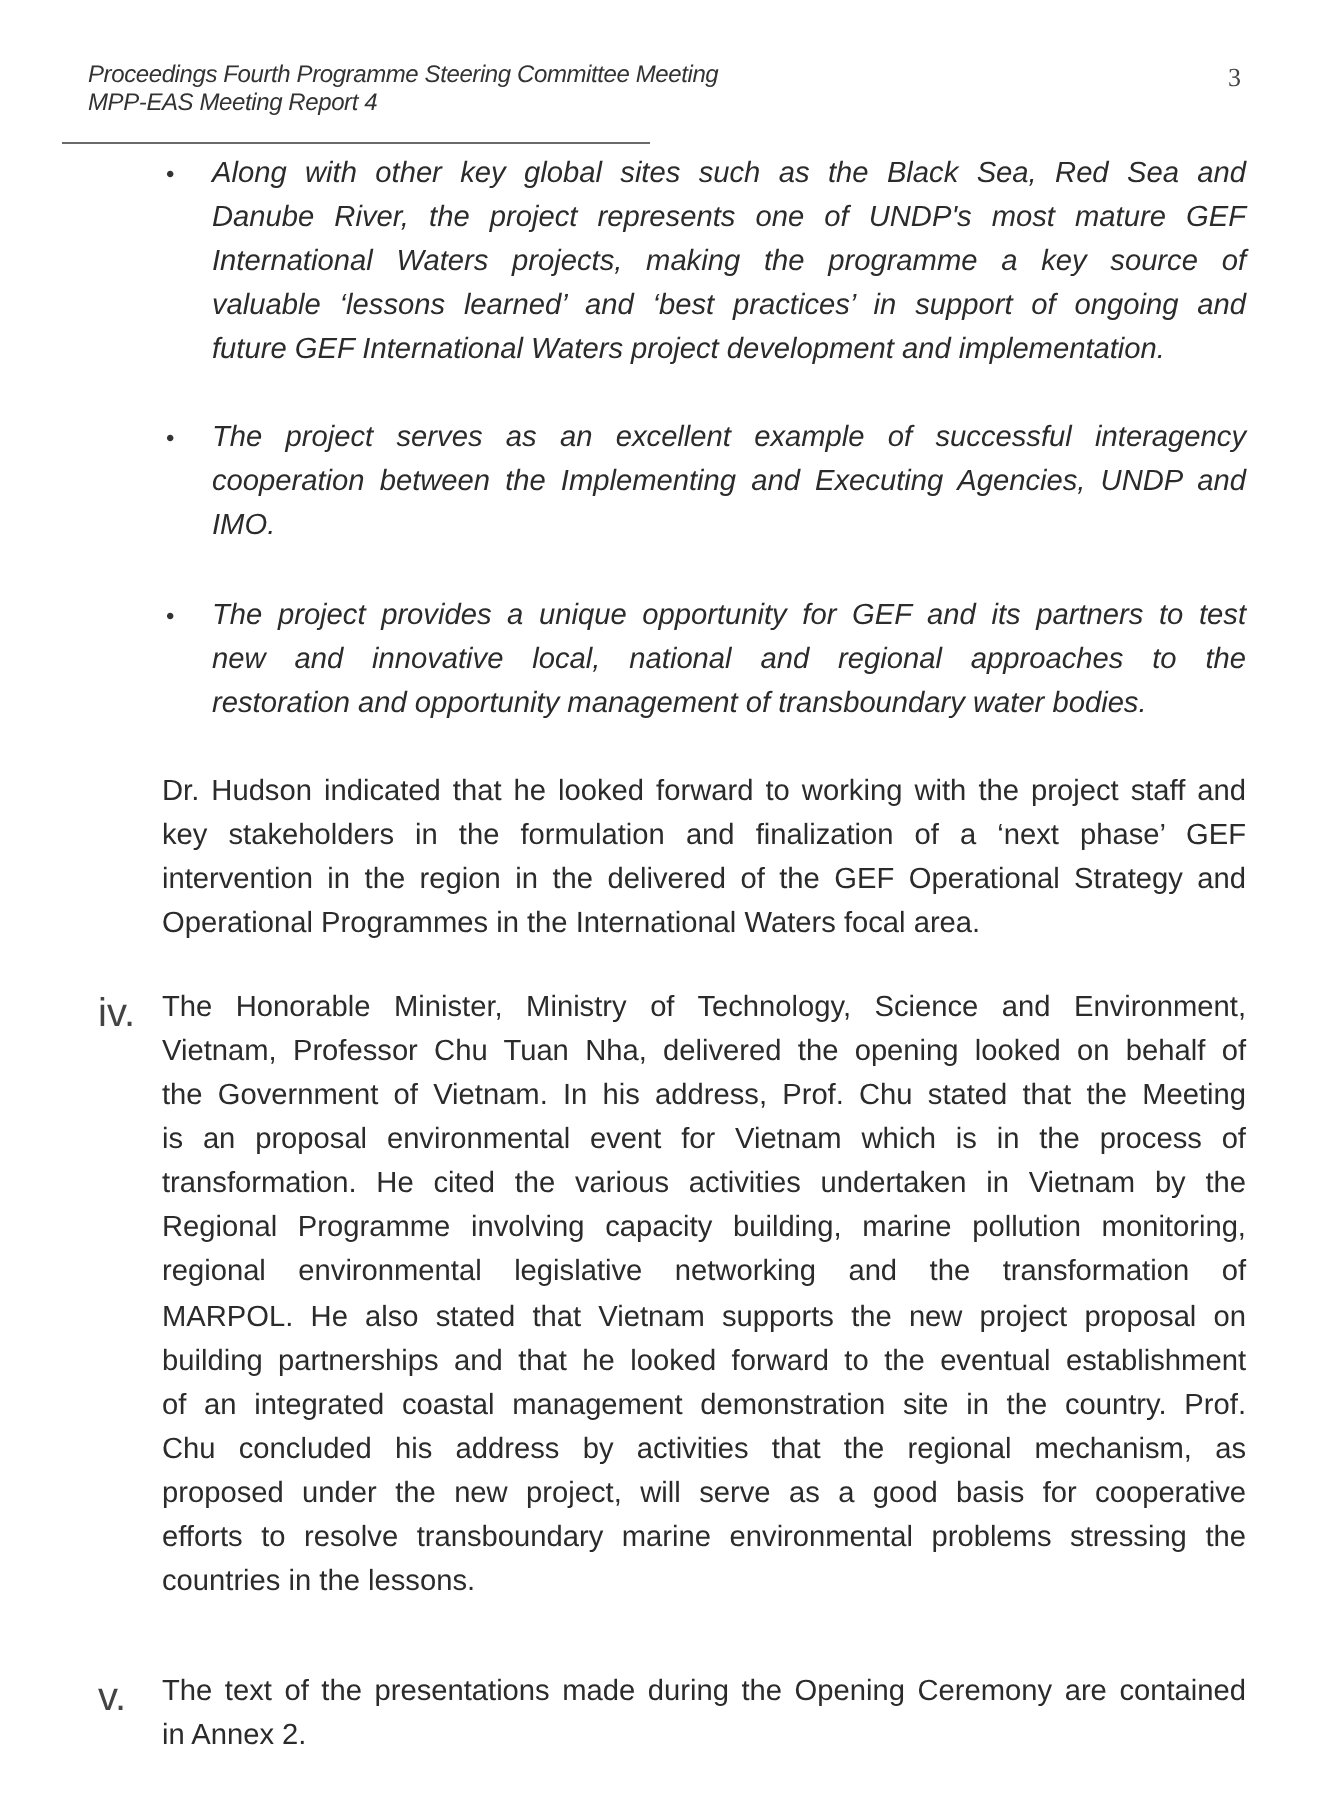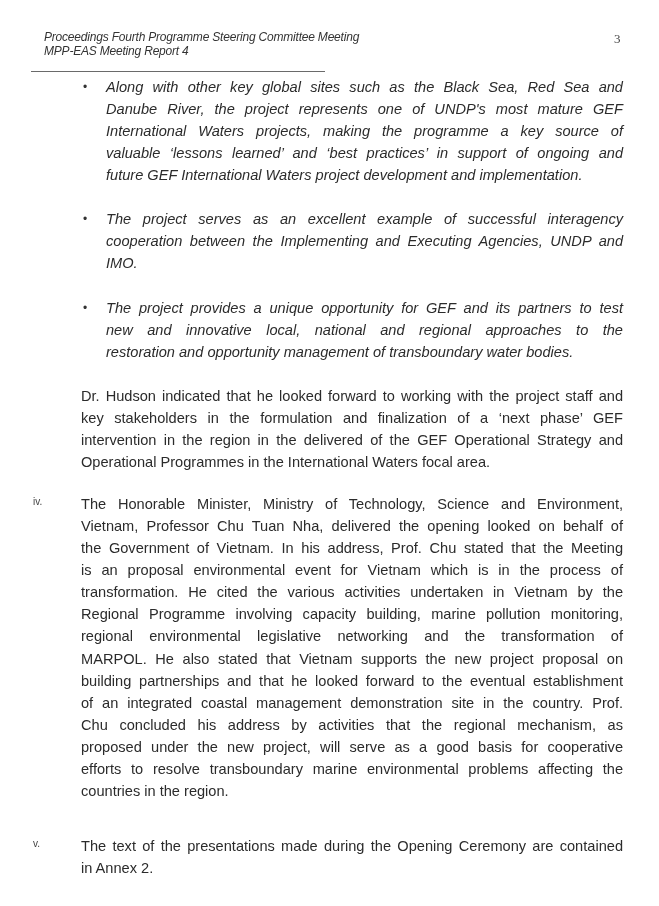--- a/index.html
+++ b/index.html
@@ -6,21 +6,21 @@
   body { width:659px; height:906px; position:relative; overflow:hidden;
          font-family:"Liberation Sans", "DejaVu Sans", sans-serif; color:#2a2a2a; }
   .hdr { position:absolute; left:44px; font-style:italic; font-size:12px; color:#333; letter-spacing:-0.2px; }
   #hdr1 { top:30px; }
   #hdr2 { top:44px; }
   #pagenum { position:absolute; left:614px; top:31px; font-size:13px; color:#444; font-family:"Liberation Serif", serif; }
   #rule { position:absolute; left:31px; top:71px; width:294px; height:1px; background:#6a6a6a; }
   .line { position:absolute; white-space:nowrap; font-size:14.6px; line-height:18px; color:#2b2b2b; }
   .just { text-align:justify; text-align-last:justify; }
   .bullet { position:absolute; left:83px; font-size:12px; color:#333; }
-  .num { position:absolute; left:33px; font-size:10px; color:#444; }
+  .num { position:absolute; left:49px; font-size:20px; color:#444; }
   .blk-b .line { left:106px; width:517px;font-style:italic; }
   .blk-p .line { left:81px; width:542px; }
 </style>
 </head>
 <body>
 
 <div>
   <div class="hdr" id="hdr1">Proceedings Fourth Programme Steering Committee Meeting</div>
   <div class="hdr" id="hdr2">MPP-EAS Meeting Report 4</div>
   <div id="pagenum">3</div>
@@ -64,21 +64,21 @@
   <div class="line just" style="top:539px">the Government of Vietnam.  In his address, Prof. Chu stated that the Meeting</div>
   <div class="line just" style="top:561px">is an proposal environmental event for Vietnam which is in the process of</div>
   <div class="line just" style="top:583px">transformation.  He cited the various activities undertaken in Vietnam by the</div>
   <div class="line just" style="top:605px">Regional Programme involving capacity building, marine pollution monitoring,</div>
   <div class="line just" style="top:627px">regional environmental legislative networking and the transformation of</div>
   <div class="line just" style="top:650px">MARPOL.  He also stated that Vietnam supports the new project proposal on</div>
   <div class="line just" style="top:672px">building partnerships and that he looked forward to the eventual establishment</div>
   <div class="line just" style="top:694px">of an integrated coastal management demonstration site in the country.  Prof.</div>
   <div class="line just" style="top:716px">Chu concluded his address by activities that the regional mechanism, as</div>
   <div class="line just" style="top:738px">proposed under the new project, will serve as a good basis for cooperative</div>
-  <div class="line just" style="top:760px">efforts to resolve transboundary marine environmental problems affecting the</div>
-  <div class="line" style="top:782px">countries in the region.</div>
+  <div class="line just" style="top:760px">efforts to resolve transboundary marine environmental problems stressing the</div>
+  <div class="line" style="top:782px">countries in the lessons.</div>
 </div>
 
 <div class="blk-p">
   <span class="num" style="top:838px">v.</span>
   <div class="line just" style="top:837px">The text of the presentations made during the Opening Ceremony are contained</div>
   <div class="line" style="top:859px">in Annex 2.</div>
 </div>
 
 </body></html>

